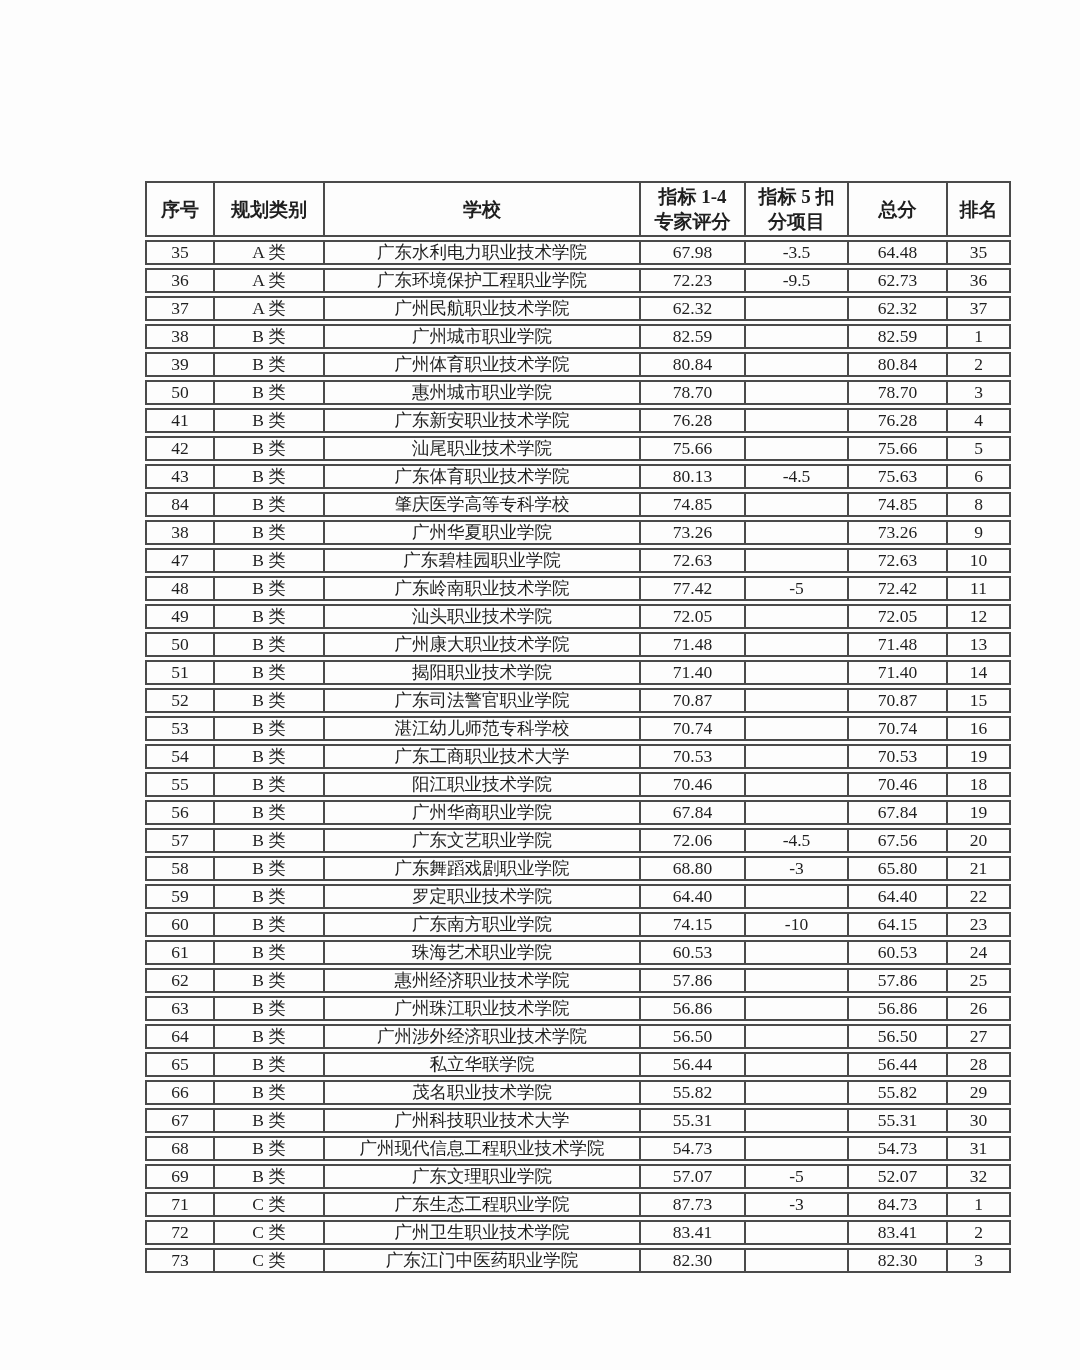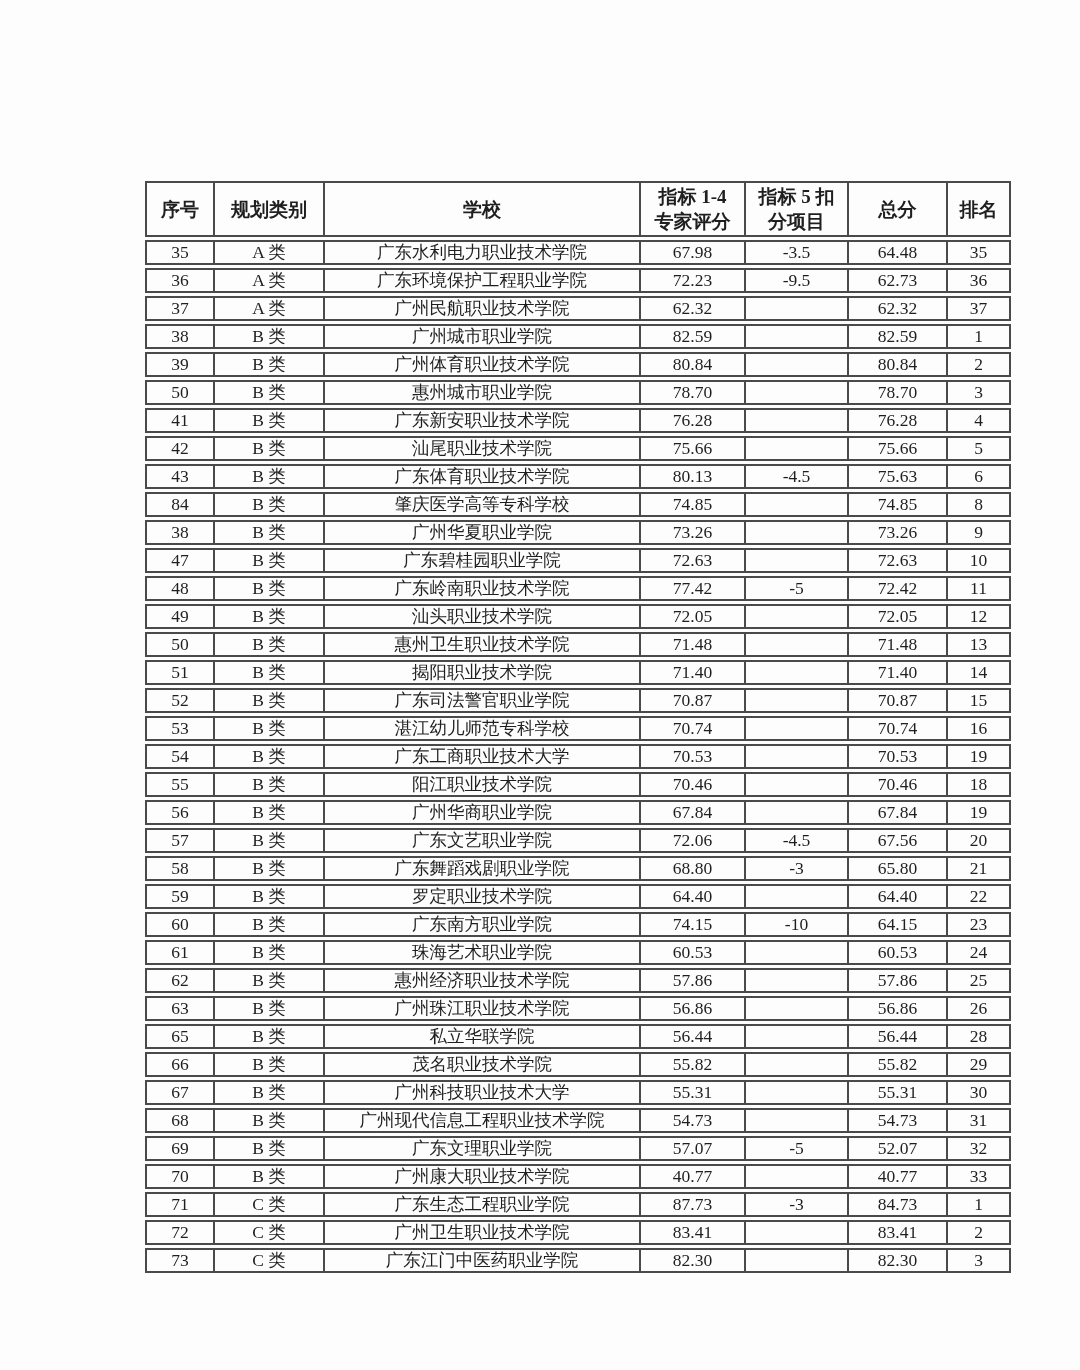--- a/index.html
+++ b/index.html
@@ -205,21 +205,21 @@
           <td>B 类</td>
           <td>汕头职业技术学院</td>
           <td>72.05</td>
           <td></td>
           <td>72.05</td>
           <td>12</td>
         </tr>
         <tr>
           <td>50</td>
           <td>B 类</td>
-          <td>惠州卫生职业技术学院</td>
+          <td>广州康大职业技术学院</td>
           <td>71.48</td>
           <td></td>
           <td>71.48</td>
           <td>13</td>
         </tr>
         <tr>
           <td>51</td>
           <td>B 类</td>
           <td>揭阳职业技术学院</td>
           <td>71.40</td>
@@ -329,20 +329,29 @@
         <tr>
           <td>63</td>
           <td>B 类</td>
           <td>广州珠江职业技术学院</td>
           <td>56.86</td>
           <td></td>
           <td>56.86</td>
           <td>26</td>
         </tr>
         <tr>
+          <td>64</td>
+          <td>B 类</td>
+          <td>广州涉外经济职业技术学院</td>
+          <td>56.50</td>
+          <td></td>
+          <td>56.50</td>
+          <td>27</td>
+        </tr>
+        <tr>
           <td>65</td>
           <td>B 类</td>
           <td>私立华联学院</td>
           <td>56.44</td>
           <td></td>
           <td>56.44</td>
           <td>28</td>
         </tr>
         <tr>
           <td>66</td>
@@ -372,29 +381,20 @@
           <td>31</td>
         </tr>
         <tr>
           <td>69</td>
           <td>B 类</td>
           <td>广东文理职业学院</td>
           <td>57.07</td>
           <td>-5</td>
           <td>52.07</td>
           <td>32</td>
-        </tr>
-        <tr>
-          <td>70</td>
-          <td>B 类</td>
-          <td>广州康大职业技术学院</td>
-          <td>40.77</td>
-          <td></td>
-          <td>40.77</td>
-          <td>33</td>
         </tr>
         <tr>
           <td>71</td>
           <td>C 类</td>
           <td>广东生态工程职业学院</td>
           <td>87.73</td>
           <td>-3</td>
           <td>84.73</td>
           <td>1</td>
         </tr>

